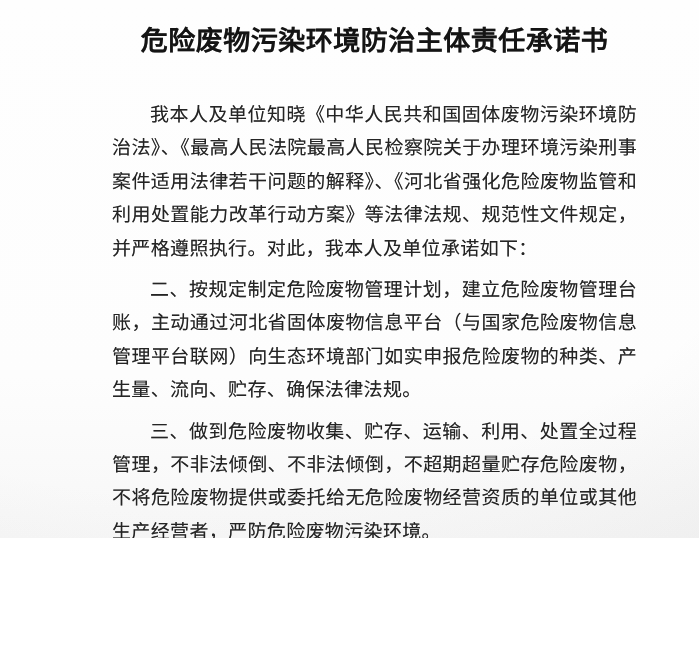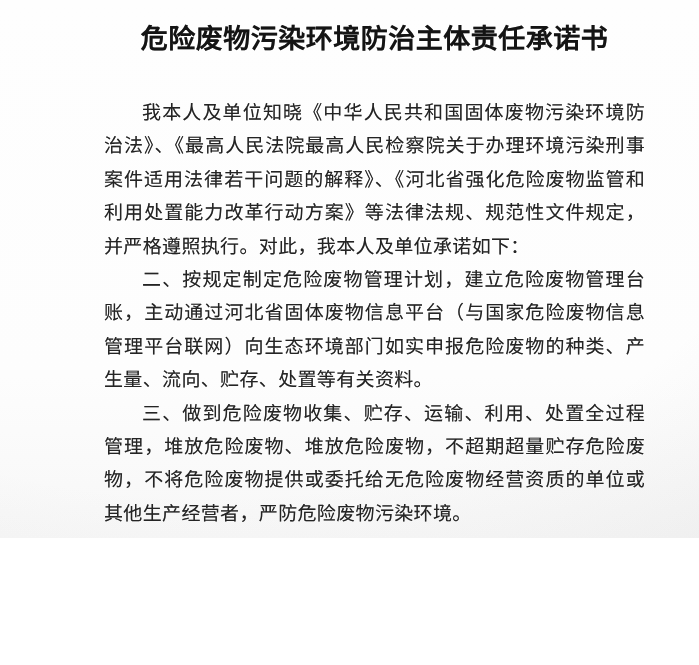--- a/index.html
+++ b/index.html
@@ -9,55 +9,55 @@
   }
   .page {
     position: relative;
     width: 699px;
     height: 538px;
     overflow: hidden;
     box-sizing: border-box;
     background:
       radial-gradient(140% 120% at 30% 20%, rgba(255,255,255,0) 60%, rgba(120,120,120,0.10) 100%),
       linear-gradient(180deg, #fefefe 0%, #fdfdfd 70%, #f7f7f7 100%);
-    font-family: Liberation Mono, monospace;
+    font-family: Liberation Serif, serif;
     color: #242424;
   }
   .content {
     box-sizing: border-box;
     padding: 21px 54px 0 104px;
   }
   .doc-title {
     margin: 0 0 37px 0;
     font-size: 27px;
     line-height: 40px;
     font-weight: bold;
     text-align: center;
     color: #141414;
     letter-spacing: 0.5px;
     text-shadow: 0 0 0.6px rgba(0,0,0,0.45);
   }
   .doc-body p {
-    margin: 0;
+    margin: 8px;
     font-size: 19px;
     line-height: 33.4px;
     letter-spacing: 0.35px;
     text-indent: 2em;
     text-align: justify;
     text-justify: inter-ideograph;
     word-break: break-all;
     color: #242424;
     text-shadow: 0 0 0.5px rgba(0,0,0,0.35);
   }
 </style>
 </head>
 <body>
 
 <div class="page">
   <div class="content">
     <h1 class="doc-title">危险废物污染环境防治主体责任承诺书</h1>
     <div class="doc-body">
       <p>我本人及单位知晓《中华人民共和国固体废物污染环境防治法》、《最高人民法院最高人民检察院关于办理环境污染刑事案件适用法律若干问题的解释》、《河北省强化危险废物监管和利用处置能力改革行动方案》等法律法规、规范性文件规定，并严格遵照执行。对此，我本人及单位承诺如下：</p>
-      <p>二、按规定制定危险废物管理计划，建立危险废物管理台账，主动通过河北省固体废物信息平台（与国家危险废物信息管理平台联网）向生态环境部门如实申报危险废物的种类、产生量、流向、贮存、处置等有关资料。</p>
-      <p>三、做到危险废物收集、贮存、运输、利用、处置全过程管理，堆放危险废物、堆放危险废物，不超期超量贮存危险废物，不将危险废物提供或委托给无危险废物经营资质的单位或其他生产经营者，严防危险废物污染环境。</p>
+      <p>二、按规定制定危险废物管理计划，建立危险废物管理台账，主动通过河北省固体废物信息平台（与国家危险废物信息管理平台联网）向生态环境部门如实申报危险废物的种类、产生量、流向、贮存、确保法律法规。</p>
+      <p>三、做到危险废物收集、贮存、运输、利用、处置全过程管理，不非法倾倒、不非法倾倒，不超期超量贮存危险废物，不将危险废物提供或委托给无危险废物经营资质的单位或其他生产经营者，严防危险废物污染环境。</p>
     </div>
   </div>
 </div>
 
 </body></html>

